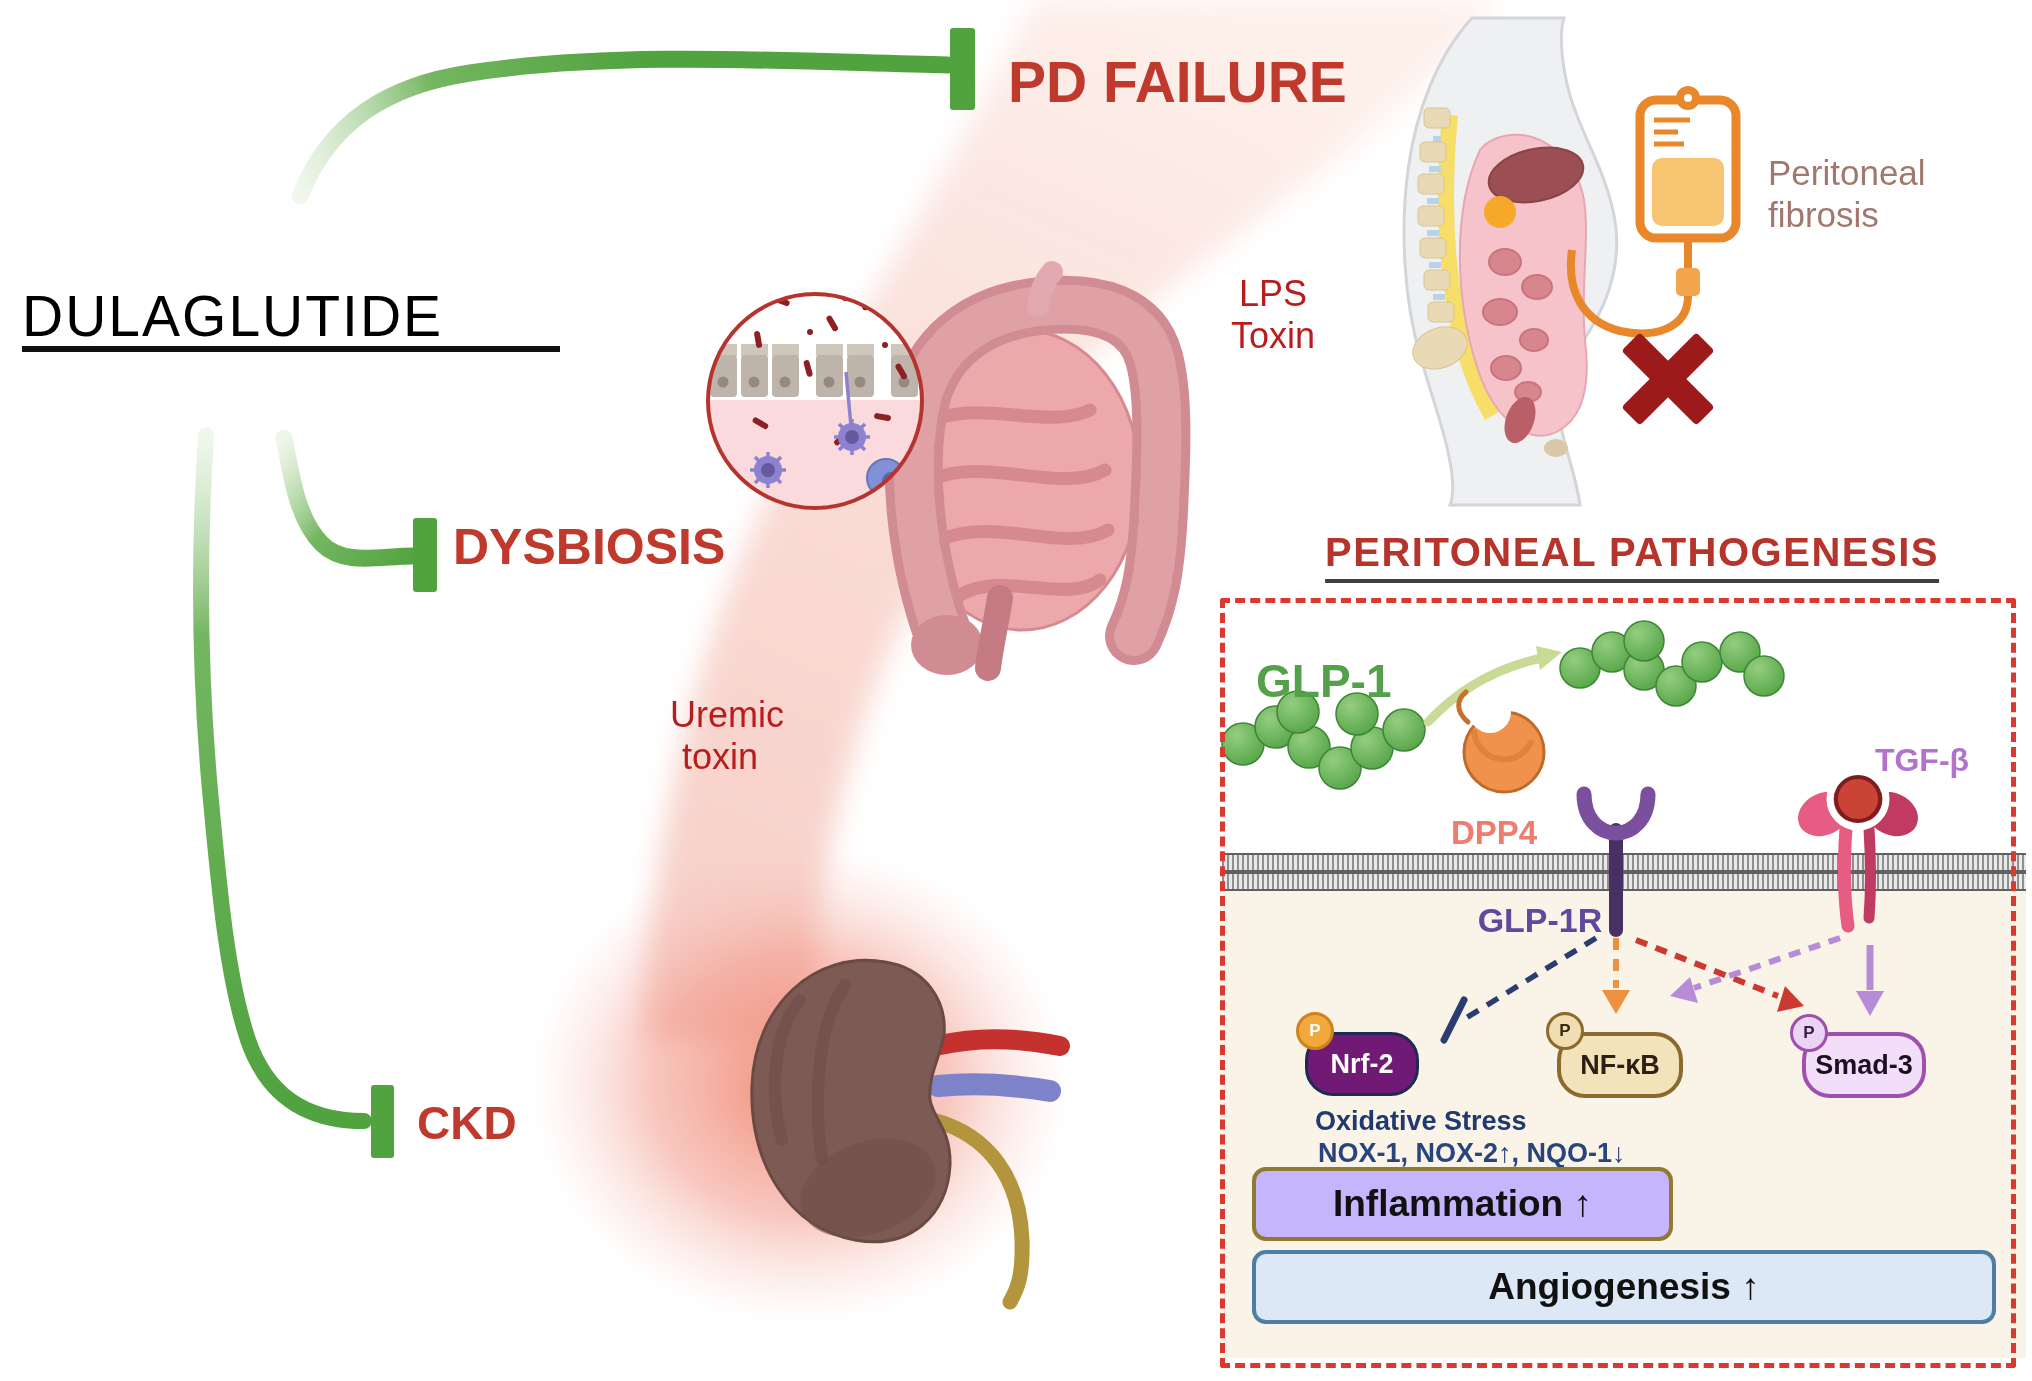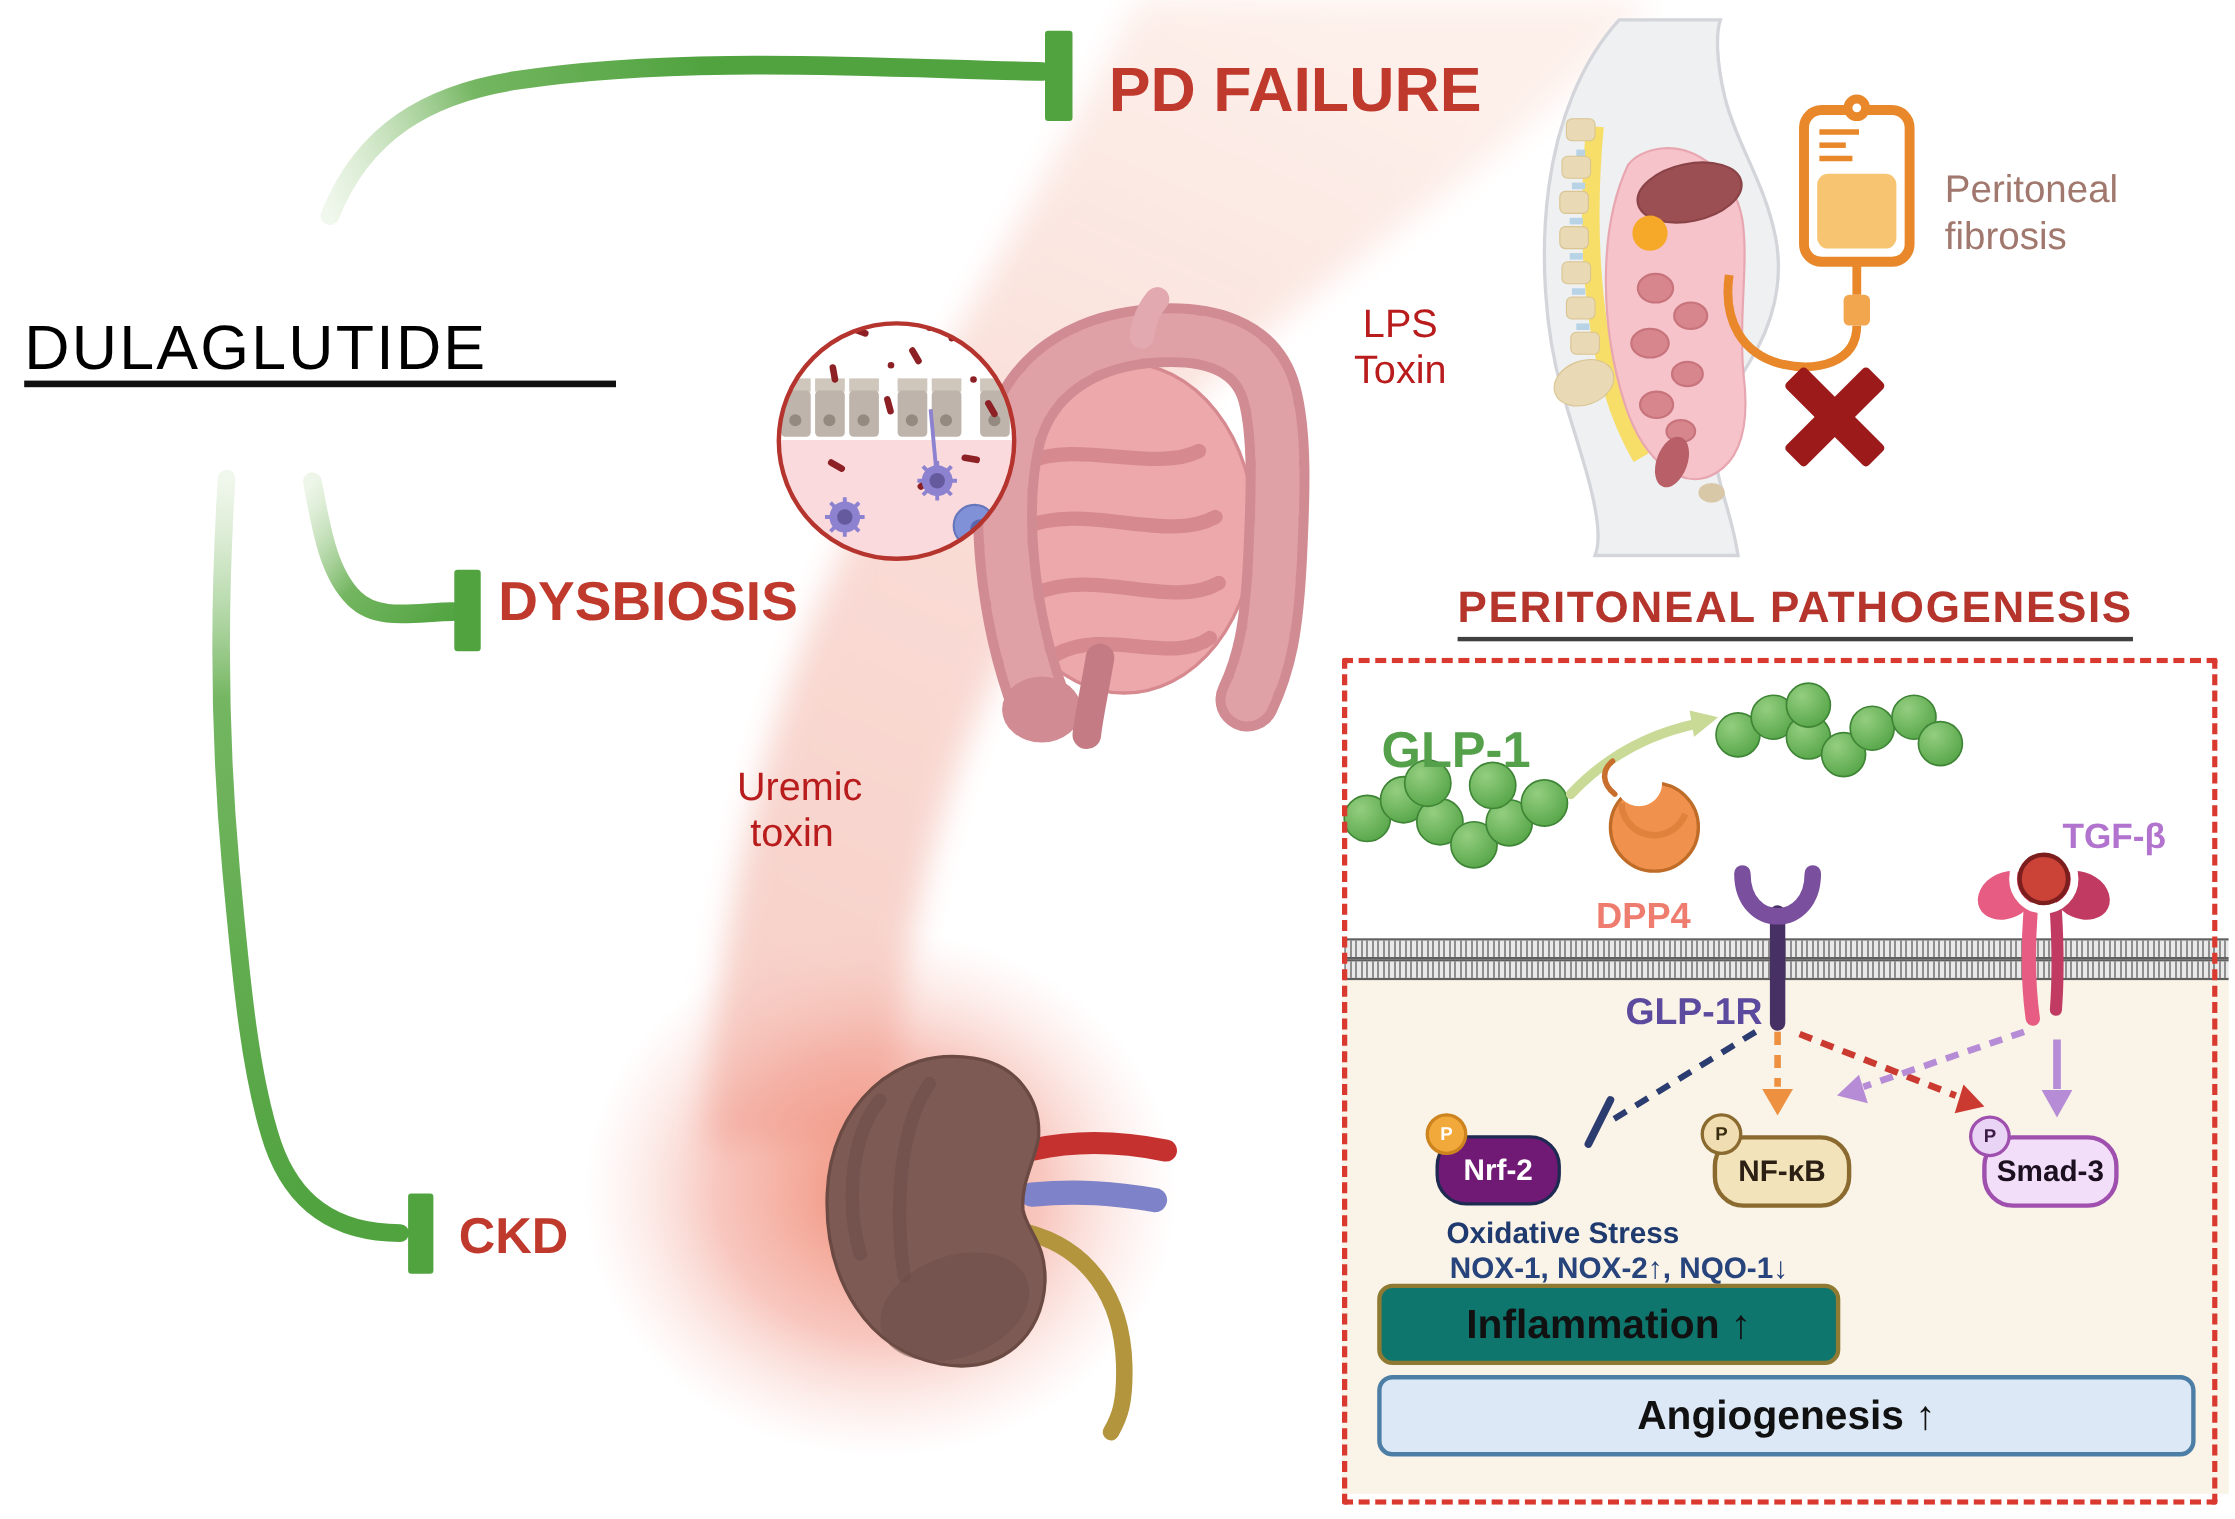--- a/index.html
+++ b/index.html
@@ -57,21 +57,21 @@
   .pb-tan{background:#f0deb2;border:3px solid #8a6a2e;color:#3a2c10;}
   .pb-lav{background:#ead4f5;border:3px solid #9f4fae;color:#3c1b46;}
 
   .ox-title{color:#1e3a6e;font-size:27px;font-weight:800;}
   .ox-line{color:#27447c;font-size:27px;font-weight:600;}
 
   .outcome{
     position:absolute;border-radius:14px;display:flex;align-items:center;justify-content:center;
     font-size:37px;font-weight:800;color:#111;
   }
-  .out-inflam{background:#0f766e;border:4px solid #8f7a33;}
+  .out-inflam{background:#c4b5fd;border:4px solid #8f7a33;}
   .out-emt{background:#f8d6ea;border:4px solid #c04b82;}
   .out-angio{background:#dce8f6;border:4px solid #4d7ea5;}
 </style>
 </head>
 <body>
 
 <div id="canvas">
 
   <svg class="abs" style="left:0;top:0;" width="2032" height="1381" viewBox="0 0 2032 1381">
     <defs>

